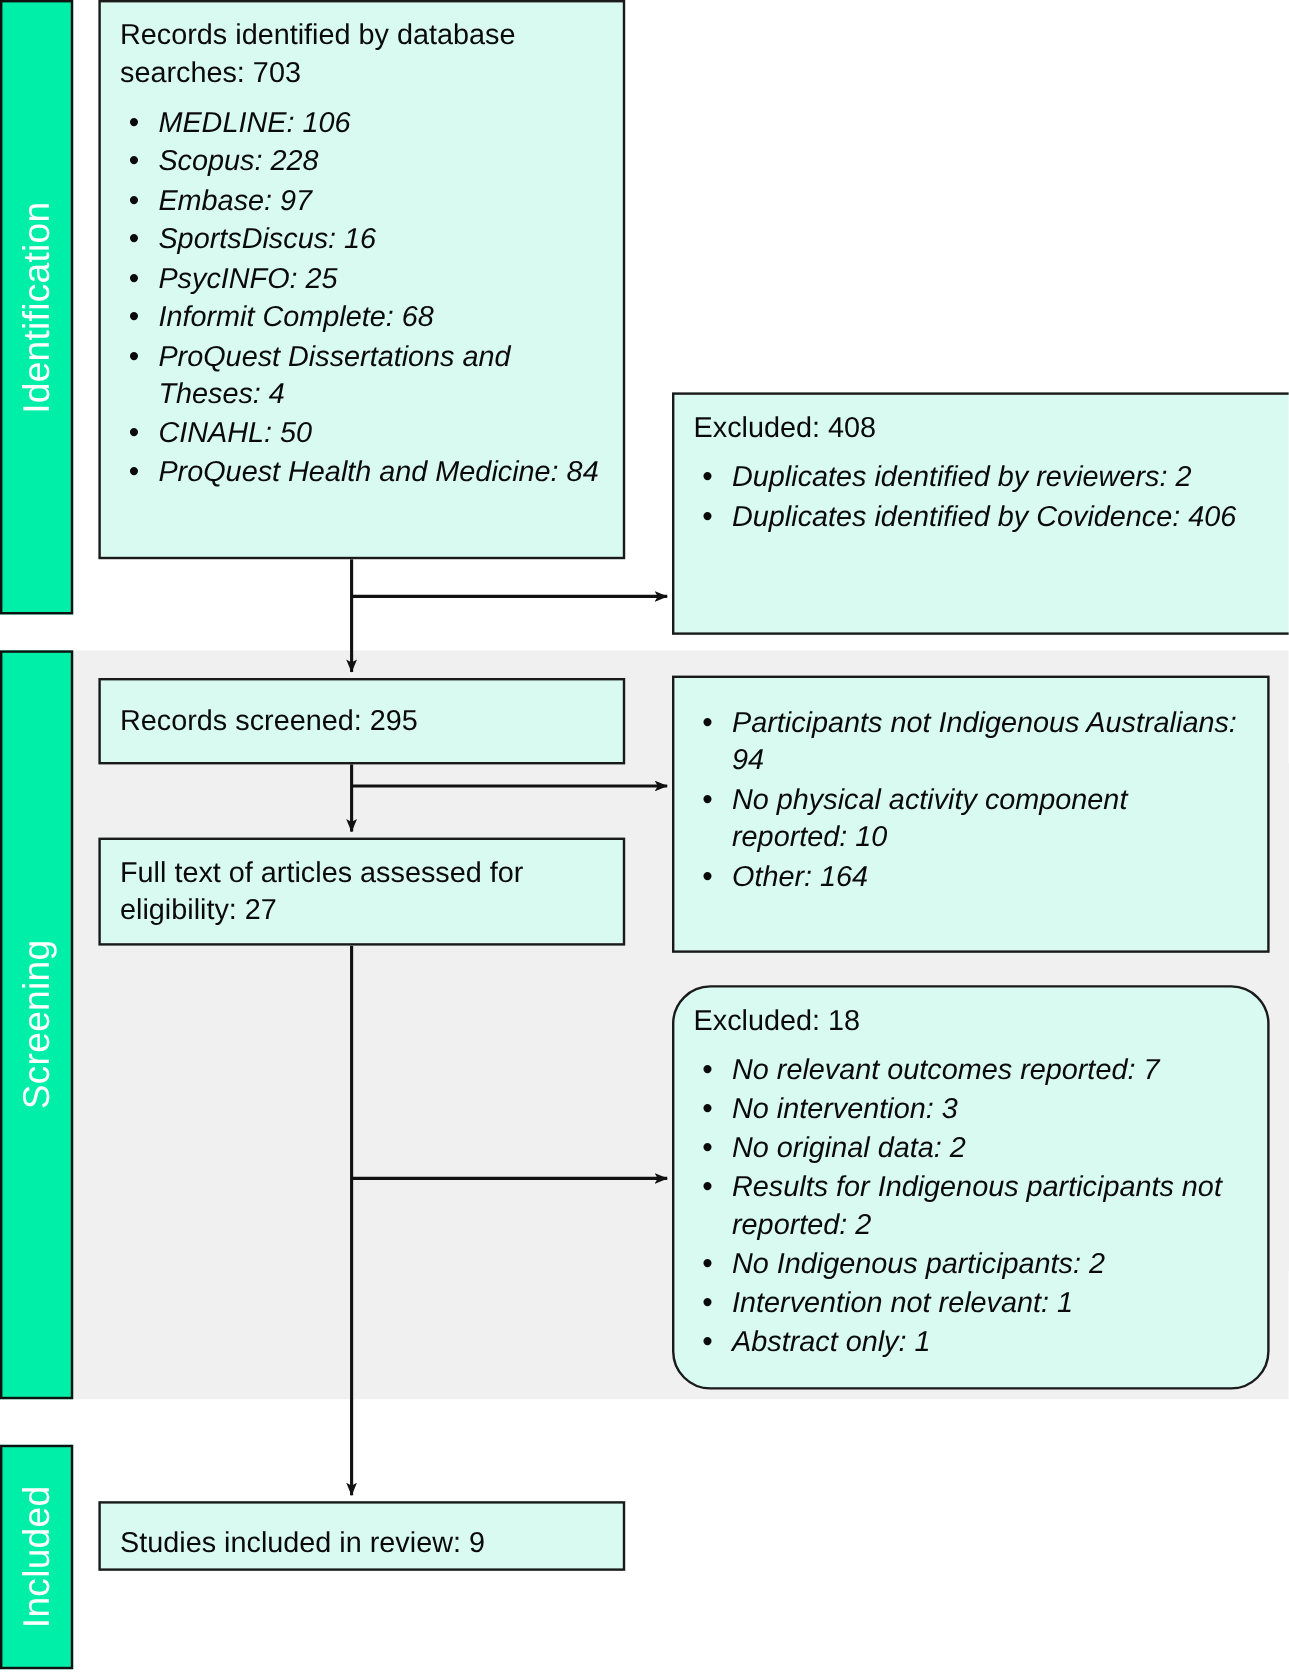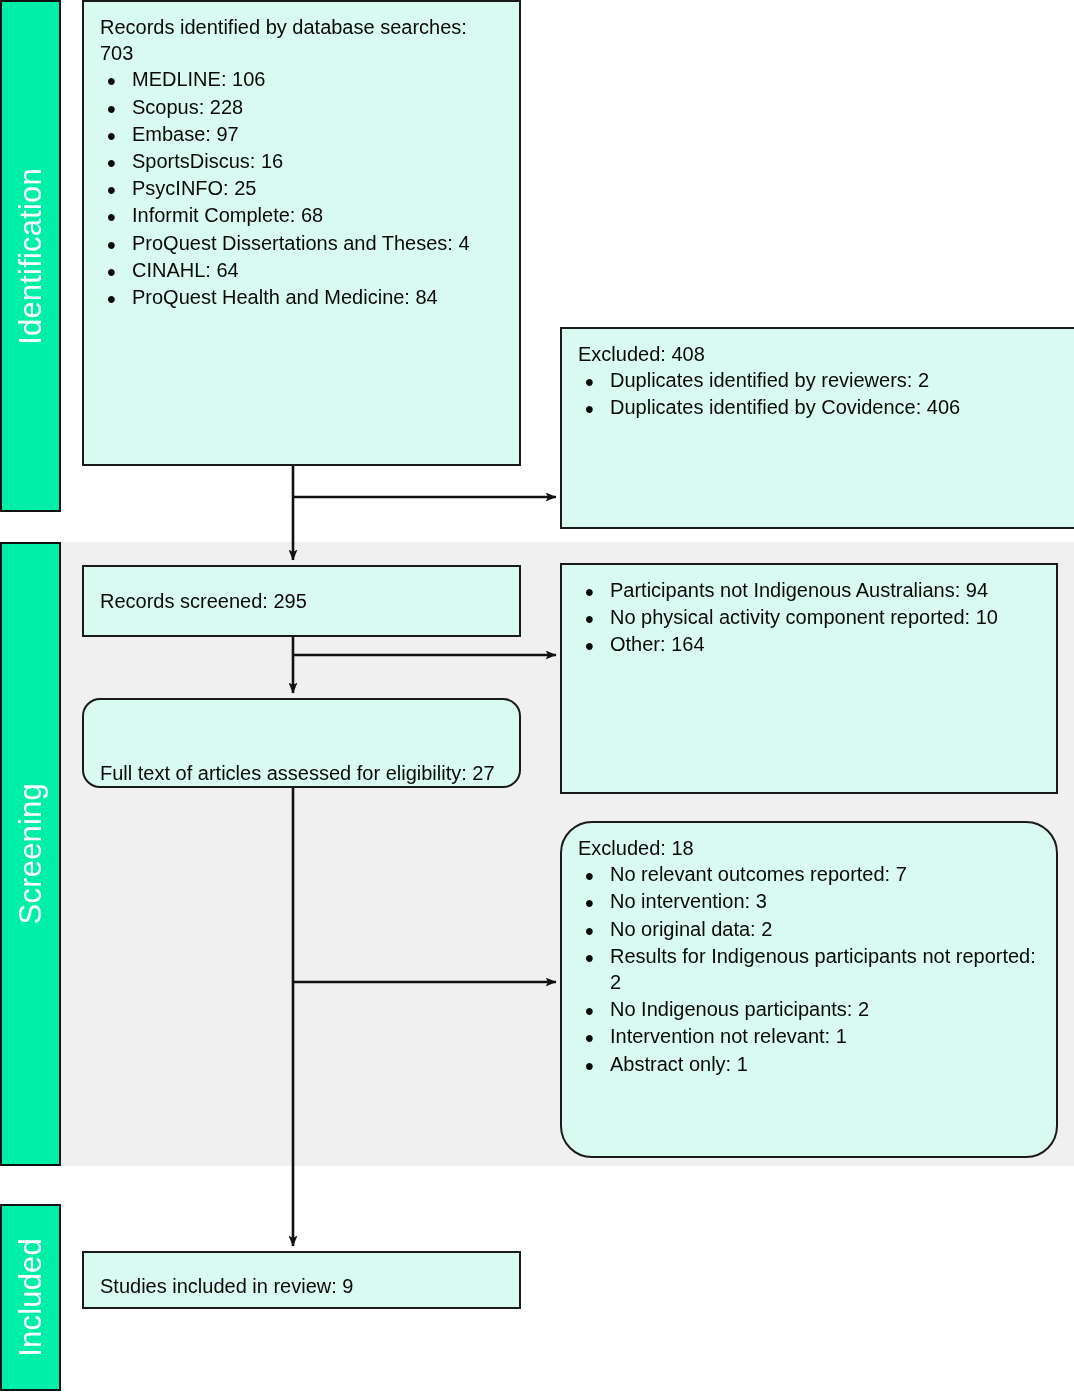--- a/index.html
+++ b/index.html
@@ -51,51 +51,52 @@
   #stage-included      { top: 1204px; width: 61px; height: 187px; }
 
   
   .box {
     position: absolute;
     background: #d9faf1;
     border: 2.5px solid #1a1a1a;
     box-sizing: border-box;
     padding: 12px 15px 12px 16px;
     color: #0a0a0a;
-    font-size: 20px;
+    font-size: 24px;
     line-height: 1.31;
   }
   .box .headline {
     margin: 0;
     font-weight: normal;
   }
   .box ul {
-    margin: 0 0 0 0;
+    margin: 10px 0 0 0;
     padding: 0 0 0 32px;
     list-style: none;
+    font-style: italic;
   }
   .box ul li {
     position: relative;
     margin: 0 0 1px 0;
   }
   .box ul li::before {
     content: "\2022";
     position: absolute;
     left: -25px;
     top: -1px;
     font-size: 25px;
     line-height: inherit;
   }
 
   
   #box-identified  { left: 82px;  top: 0px;    width: 439px; height: 466px; }
   #box-excluded-1  { left: 560px; top: 327px;  width: 536px; height: 202px; }
   #box-screened    { left: 82px;  top: 565px;  width: 439px; height: 72px;  display:flex; align-items:center; padding-top:0; padding-bottom:0; }
   #box-excluded-2  { left: 560px; top: 563px;  width: 498px; height: 231px; }
-  #box-fulltext    { left: 82px;  top: 698px;  width: 439px; height: 90px;  display:flex; align-items:flex-end; padding-top:0; padding-bottom:0;border-radius:18px; }
+  #box-fulltext    { left: 82px;  top: 698px;  width: 439px; height: 90px;  display:flex; align-items:center; padding-top:0; padding-bottom:0; }
   #box-excluded-3  { left: 560px; top: 821px;  width: 498px; height: 337px; border-radius: 32px; }
   #box-included    { left: 82px;  top: 1251px; width: 439px; height: 58px;  display:flex; align-items:center; padding-top:12px; padding-bottom:0; }
 
   
   #connectors {
     position: absolute;
     left: 0;
     top: 0;
     width: 1074px;
     height: 1395px;
@@ -143,21 +144,21 @@
     <div>
       <p class="headline">Records identified by database searches: 703</p>
       <ul>
           <li>MEDLINE: 106</li>
           <li>Scopus: 228</li>
           <li>Embase: 97</li>
           <li>SportsDiscus: 16</li>
           <li>PsycINFO: 25</li>
           <li>Informit Complete: 68</li>
           <li>ProQuest Dissertations and Theses: 4</li>
-          <li>CINAHL: 64</li>
+          <li>CINAHL: 50</li>
           <li>ProQuest Health and Medicine: 84</li>
         </ul>
     </div>
   </div>
 
   <div class="box" id="box-excluded-1">
     <div>
       <p class="headline">Excluded: 408</p>
       <ul>
           <li>Duplicates identified by reviewers: 2</li>

